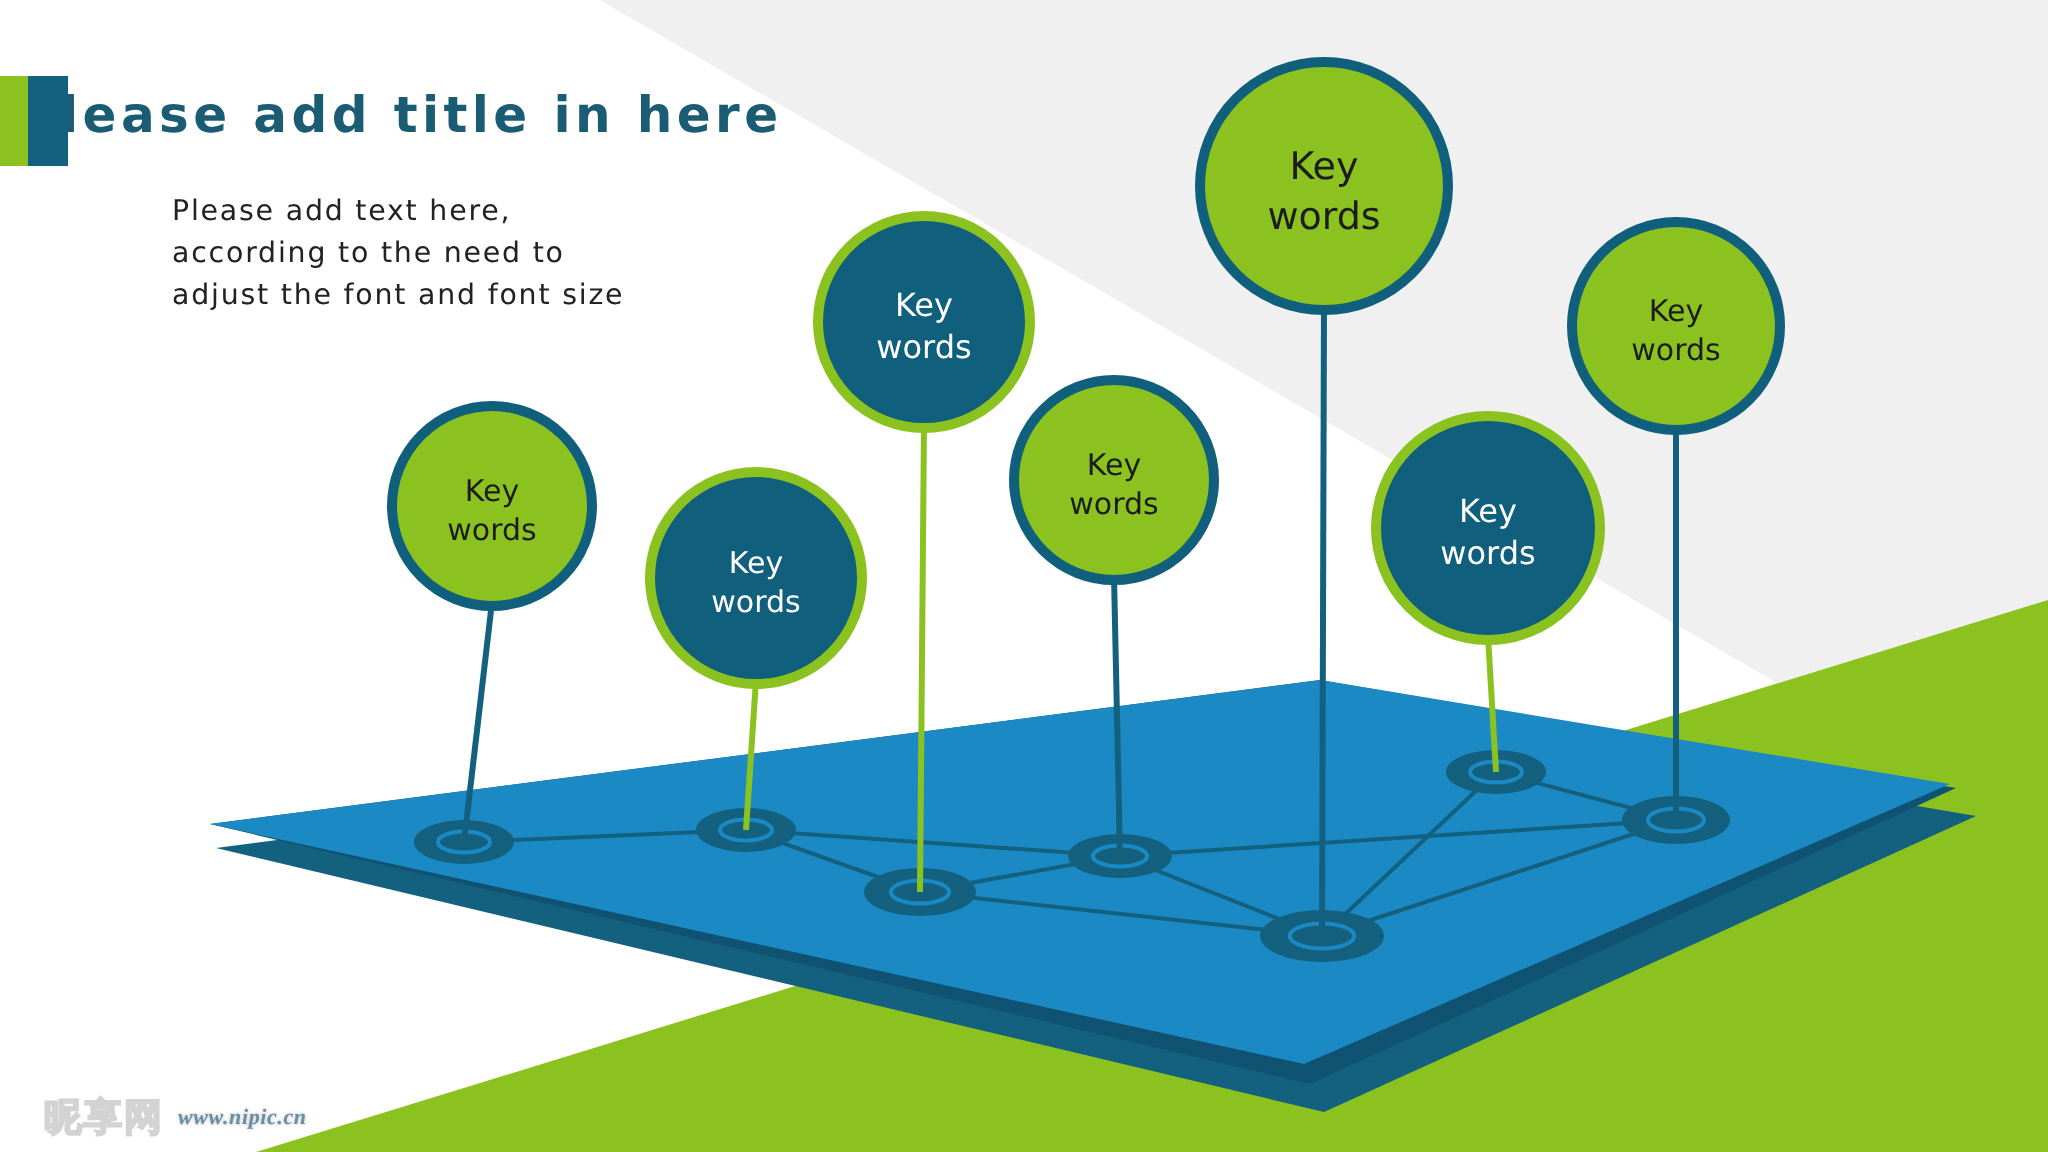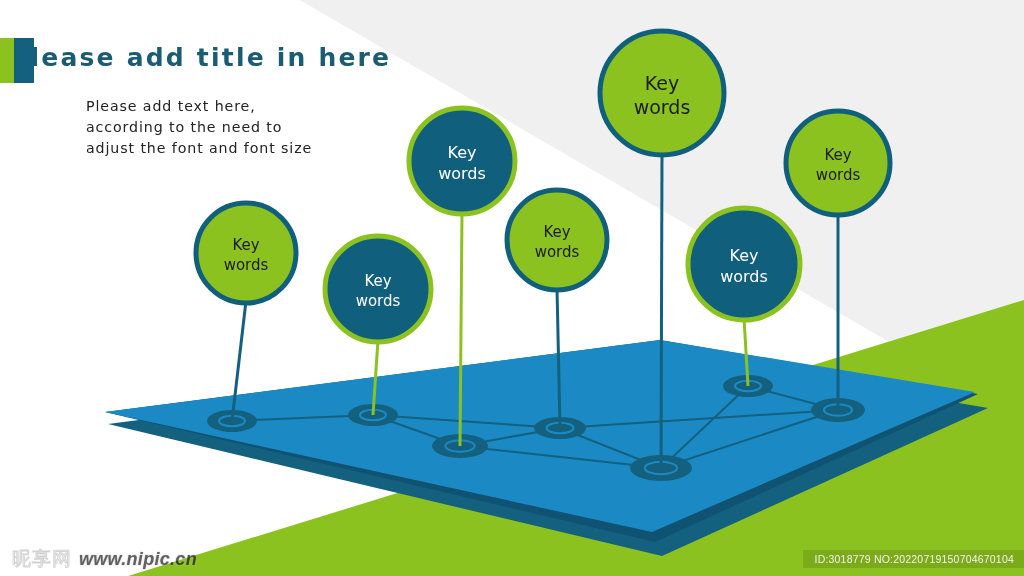--- a/index.html
+++ b/index.html
@@ -39,27 +39,28 @@
   }
   .watermark{
     position:absolute;left:12px;bottom:4px;z-index:7;
     display:flex;align-items:center;gap:7px;
     opacity:.62;
   }
   .wm-cn{
     font-size:19px;letter-spacing:1px;color:#fff;
     -webkit-text-stroke:1px #b9b9b9;
     font-family:"DejaVu Sans", sans-serif;
-    font-weight:400;
+    font-weight:700;
+    margin-left:10px;
   }
   .wm-url{
-    font-size:18px;color:#000000;font-style:italic;font-weight:700;
+    font-size:11px;color:#0c4a6e;font-style:italic;font-weight:700;
     letter-spacing:.3px;
     text-shadow:0 0 1px #b0b0b0, 0 0 2px #b0b0b0;
-    font-family:Liberation Sans, sans-serif;
+    font-family:Liberation Serif, serif;
   }
   .idbar{
     position:absolute;right:0;bottom:8px;z-index:7;
     background:rgba(90,120,10,.30);
     color:#f2f2f2;font-size:10.5px;letter-spacing:.2px;
     padding:3px 10px 3px 12px;
     font-family:"Liberation Sans", sans-serif;
     white-space:nowrap;
   }
   .kw{
@@ -185,15 +186,14 @@
     <div class="g"></div>
     <div class="b"></div>
   </div>
   <div class="body-text">Please add text here, according to the need to adjust the font and font size</div>
 
   <div class="watermark">
     <span class="wm-cn">昵享网</span>
     <span class="wm-url">www.nipic.cn</span>
   </div>
 
-  <div class="idbar">ID:3018779 NO:20220719150704670104</div>
 
 </div>
 
 </body></html>

